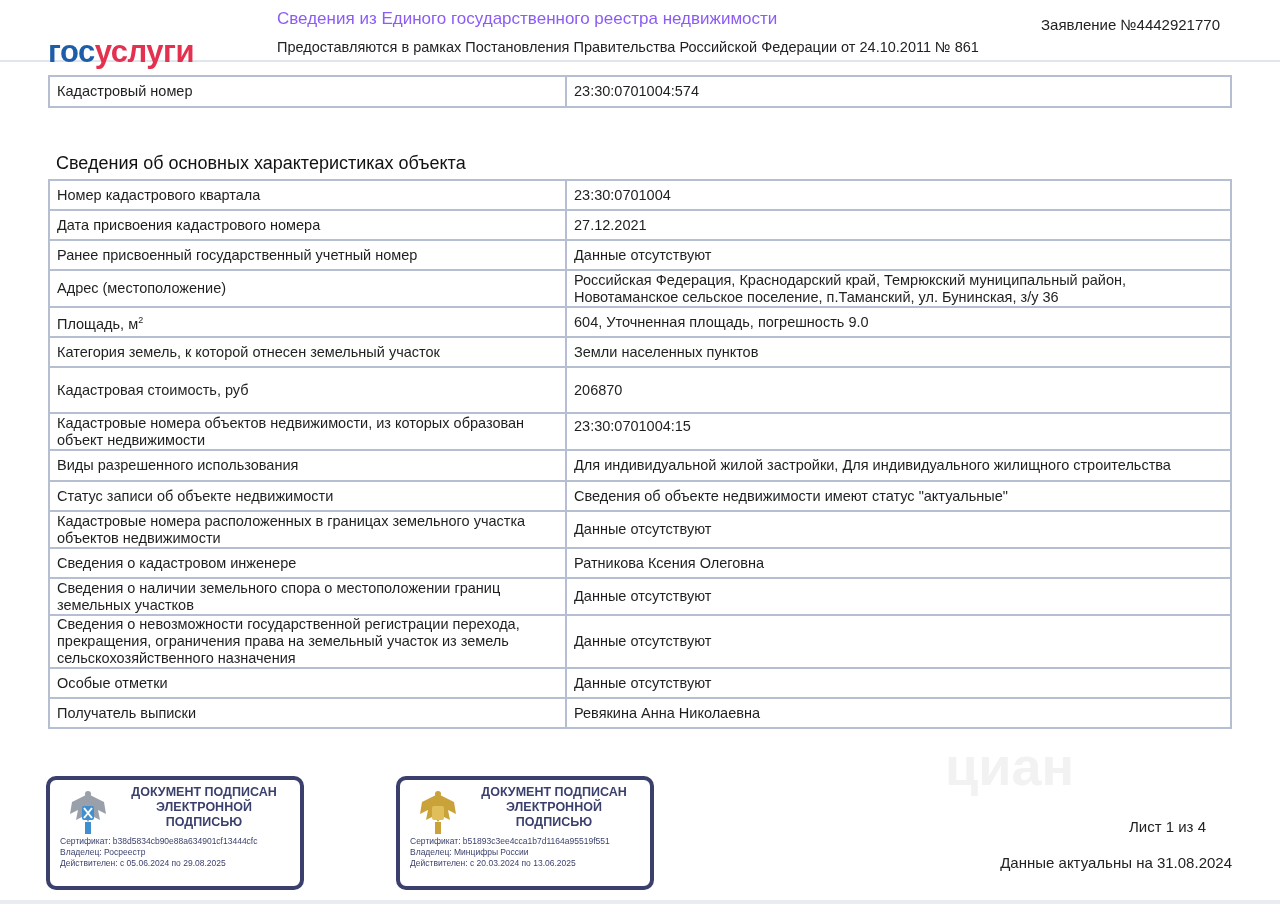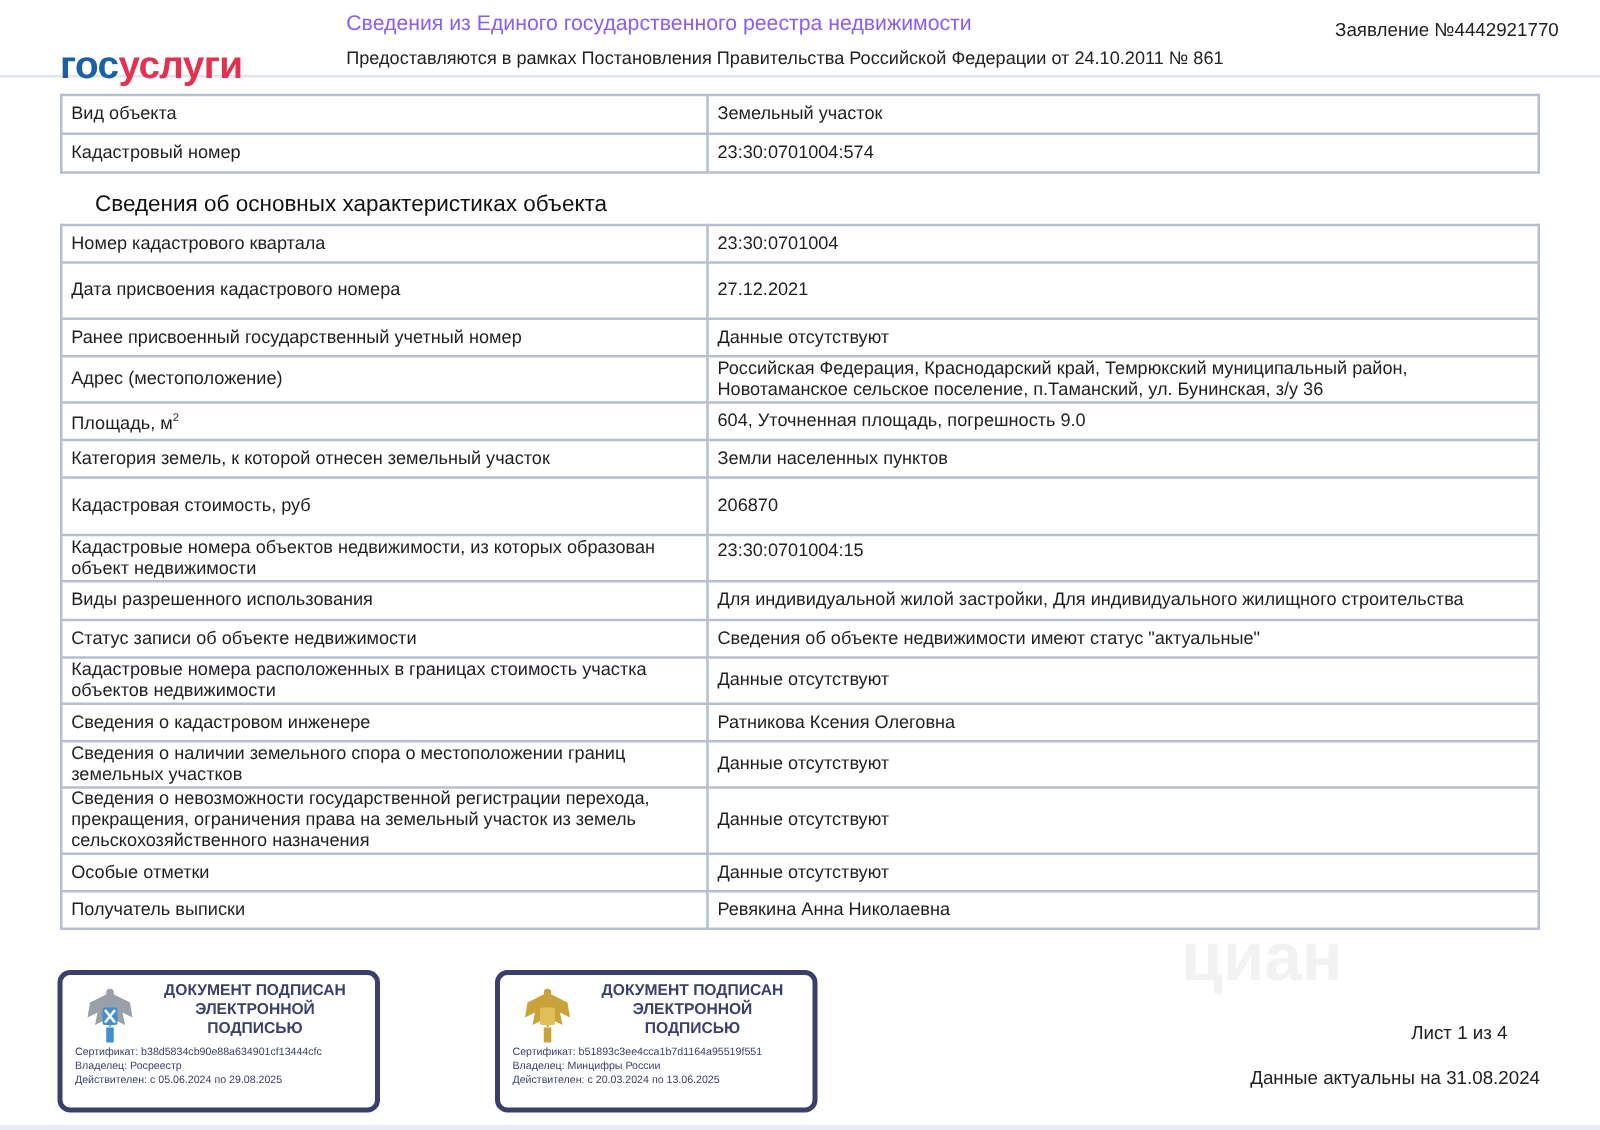--- a/index.html
+++ b/index.html
@@ -6,26 +6,26 @@
   body {
     width: 1280px; height: 904px; background: #ffffff; position: relative; overflow: hidden;
     font-family: "Liberation Sans", "DejaVu Sans", sans-serif; color: #1a1a1a;
   }
   .header { position: absolute; left: 0; top: 0; width: 1280px; height: 60px; border-bottom: 2px solid #dfe6ee; }
   .logo { position: absolute; left: 48px; top: 6px; font-size: 31px; font-weight: bold; letter-spacing: -0.5px; margin-top: 28px; }
   .logo .a { color: #0d4cd3; color: #1c5ea8; }
   .logo .b { color: #e3314f; }
   .title { position: absolute; left: 277px; top: 9px; font-size: 17px; color: #8b5cf6; }
   .subtitle { position: absolute; left: 277px; top: 39px; font-size: 14.5px; color: #222; }
-  .app-no { position: absolute; right: 33px; top: 16px; font-size: 15px; color: #222; }
+  .app-no { position: absolute; right: 60px; top: 16px; font-size: 15px; color: #222; }
 
   table.grid { position: absolute; left: 48px; width: 1184px; border-collapse: collapse; font-size: 14.5px; }
   table.grid td { border: 2px solid #b6bfd2; padding: 0 7px; vertical-align: middle; line-height: 17px; color: #1f1f1f; }
   table.grid td.k { width: 501px; }
-  .section-title { position: absolute; left: 56px; top: 153px; font-size: 18px; color: #111; margin-left: 20px; }
+  .section-title { position: absolute; left: 56px; top: 153px; font-size: 18px; color: #111; }
   sup { font-size: 9px; }
 
   .stamp { position: absolute; top: 776px; width: 250px; height: 106px; border: 4px solid #3a3f6b; border-radius: 10px; background: #fff; }
   .stamp .emblem { position: absolute; left: 16px; top: 8px; width: 44px; height: 50px; }
   .stamp .head { position: absolute; left: 74px; top: 5px; width: 160px; text-align: center; font-size: 12.5px; line-height: 15px; color: #3a3f6b; font-weight: bold; }
   .stamp .meta { position: absolute; left: 10px; top: 56px; font-size: 8.5px; line-height: 11px; color: #3a3f6b; }
 
   .sheet { position: absolute; right: 74px; top: 818px; font-size: 15px; color: #222; }
   .actual { position: absolute; right: 48px; top: 854px; font-size: 15px; color: #222; }
   .watermark { position: absolute; left: 945px; top: 735px; font-size: 54px; color: #f2f2f2; font-weight: bold; }
@@ -36,40 +36,36 @@
 
 <div class="header">
   <div class="logo"><span class="a">гос</span><span class="b">услуги</span></div>
   <div class="title">Сведения из Единого государственного реестра недвижимости</div>
   <div class="subtitle">Предоставляются в рамках Постановления Правительства Российской Федерации от 24.10.2011 № 861</div>
   <div class="app-no">Заявление №4442921770</div>
 </div>
 
 <table class="grid" style="top:75px;">
   <tbody>
-      <tr style="height:31px">
-        <td class="k">Вид объекта</td>
-        <td>Земельный участок</td>
-      </tr>
   <tr style="height:31px">
         <td class="k">Кадастровый номер</td>
         <td>23:30:0701004:574</td>
       </tr>
 </tbody>
   </table>
 
 <div class="section-title">Сведения об основных характеристиках объекта</div>
 
 <table class="grid" style="top:179px;">
   <tbody>
       <tr style="height:30px">
         <td class="k">Номер кадастрового квартала</td>
         <td>23:30:0701004</td>
       </tr>
-  <tr style="height:45px">
+  <tr style="height:30px">
         <td class="k">Дата присвоения кадастрового номера</td>
         <td>27.12.2021</td>
       </tr>
   <tr style="height:30px">
         <td class="k">Ранее присвоенный государственный учетный номер</td>
         <td>Данные отсутствуют</td>
       </tr>
   <tr style="height:37px">
         <td class="k">Адрес (местоположение)</td>
         <td>Российская Федерация, Краснодарский край, Темрюкский муниципальный район, Новотаманское сельское поселение,  п.Таманский, ул. Бунинская, з/у 36</td>
@@ -92,21 +88,21 @@
       </tr>
   <tr style="height:31px">
         <td class="k">Виды разрешенного использования</td>
         <td>Для индивидуальной жилой застройки, Для индивидуального жилищного строительства</td>
       </tr>
   <tr style="height:30px">
         <td class="k">Статус записи об объекте недвижимости</td>
         <td>Сведения об объекте недвижимости имеют статус "актуальные"</td>
       </tr>
   <tr style="height:37px">
-        <td class="k">Кадастровые номера расположенных в границах стоимость участка объектов недвижимости</td>
+        <td class="k">Кадастровые номера расположенных в границах земельного участка объектов недвижимости</td>
         <td>Данные отсутствуют</td>
       </tr>
   <tr style="height:30px">
         <td class="k">Сведения о кадастровом инженере</td>
         <td>Ратникова Ксения Олеговна</td>
       </tr>
   <tr style="height:37px">
         <td class="k">Сведения о наличии земельного спора о местоположении границ земельных участков</td>
         <td>Данные отсутствуют</td>
       </tr>

